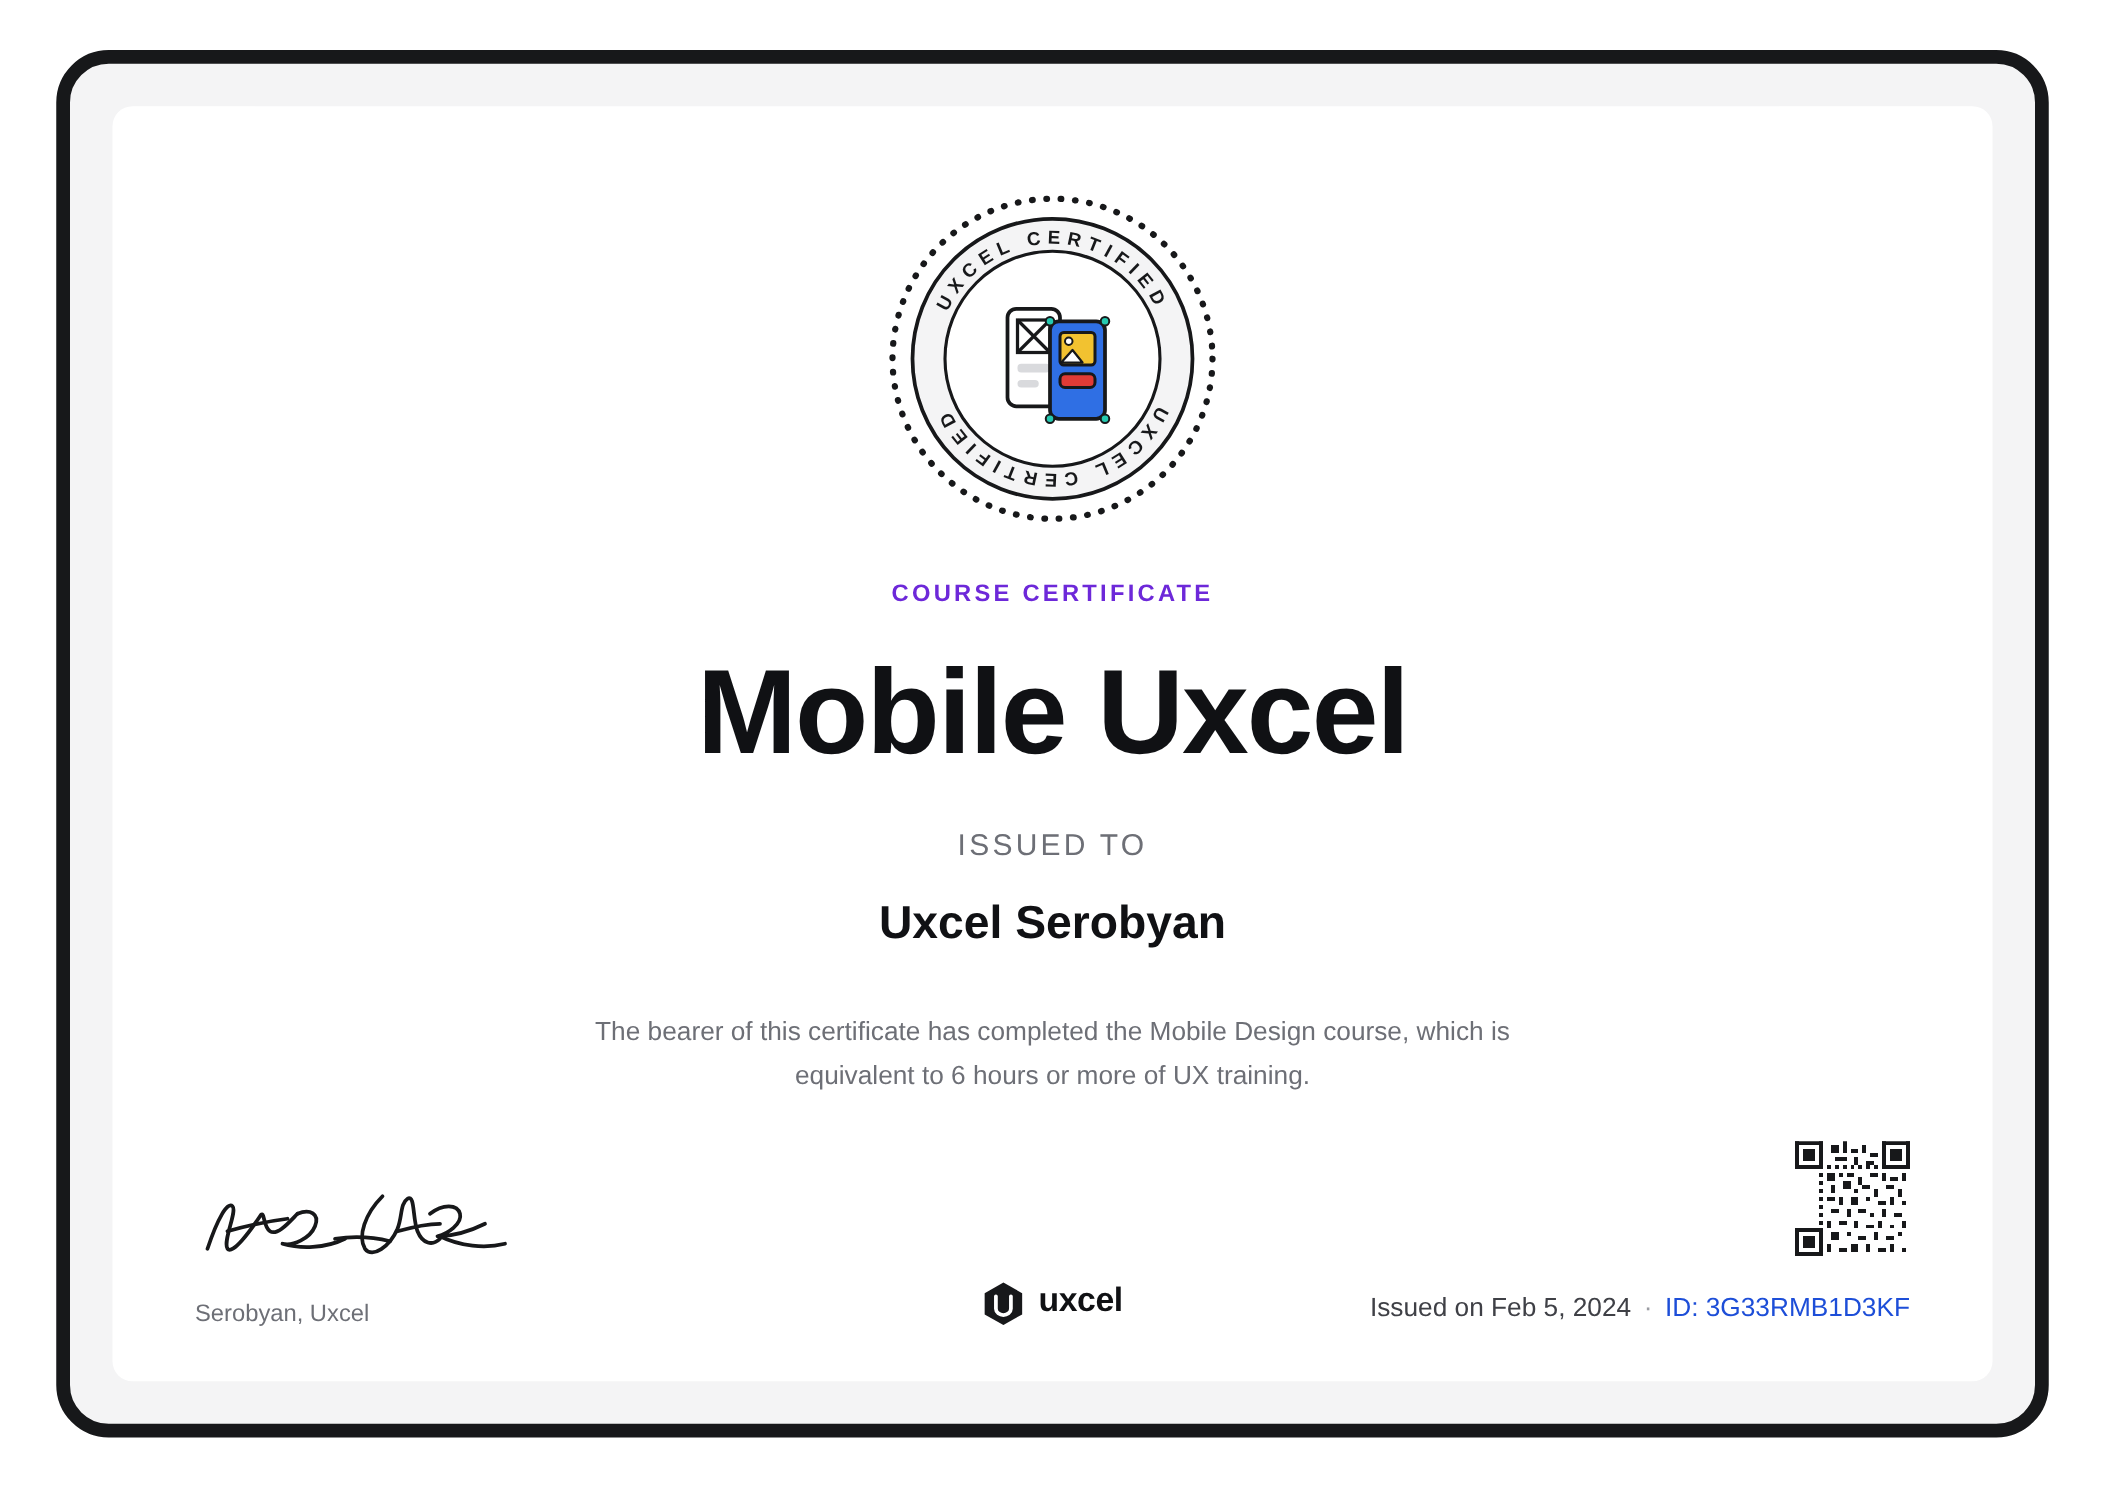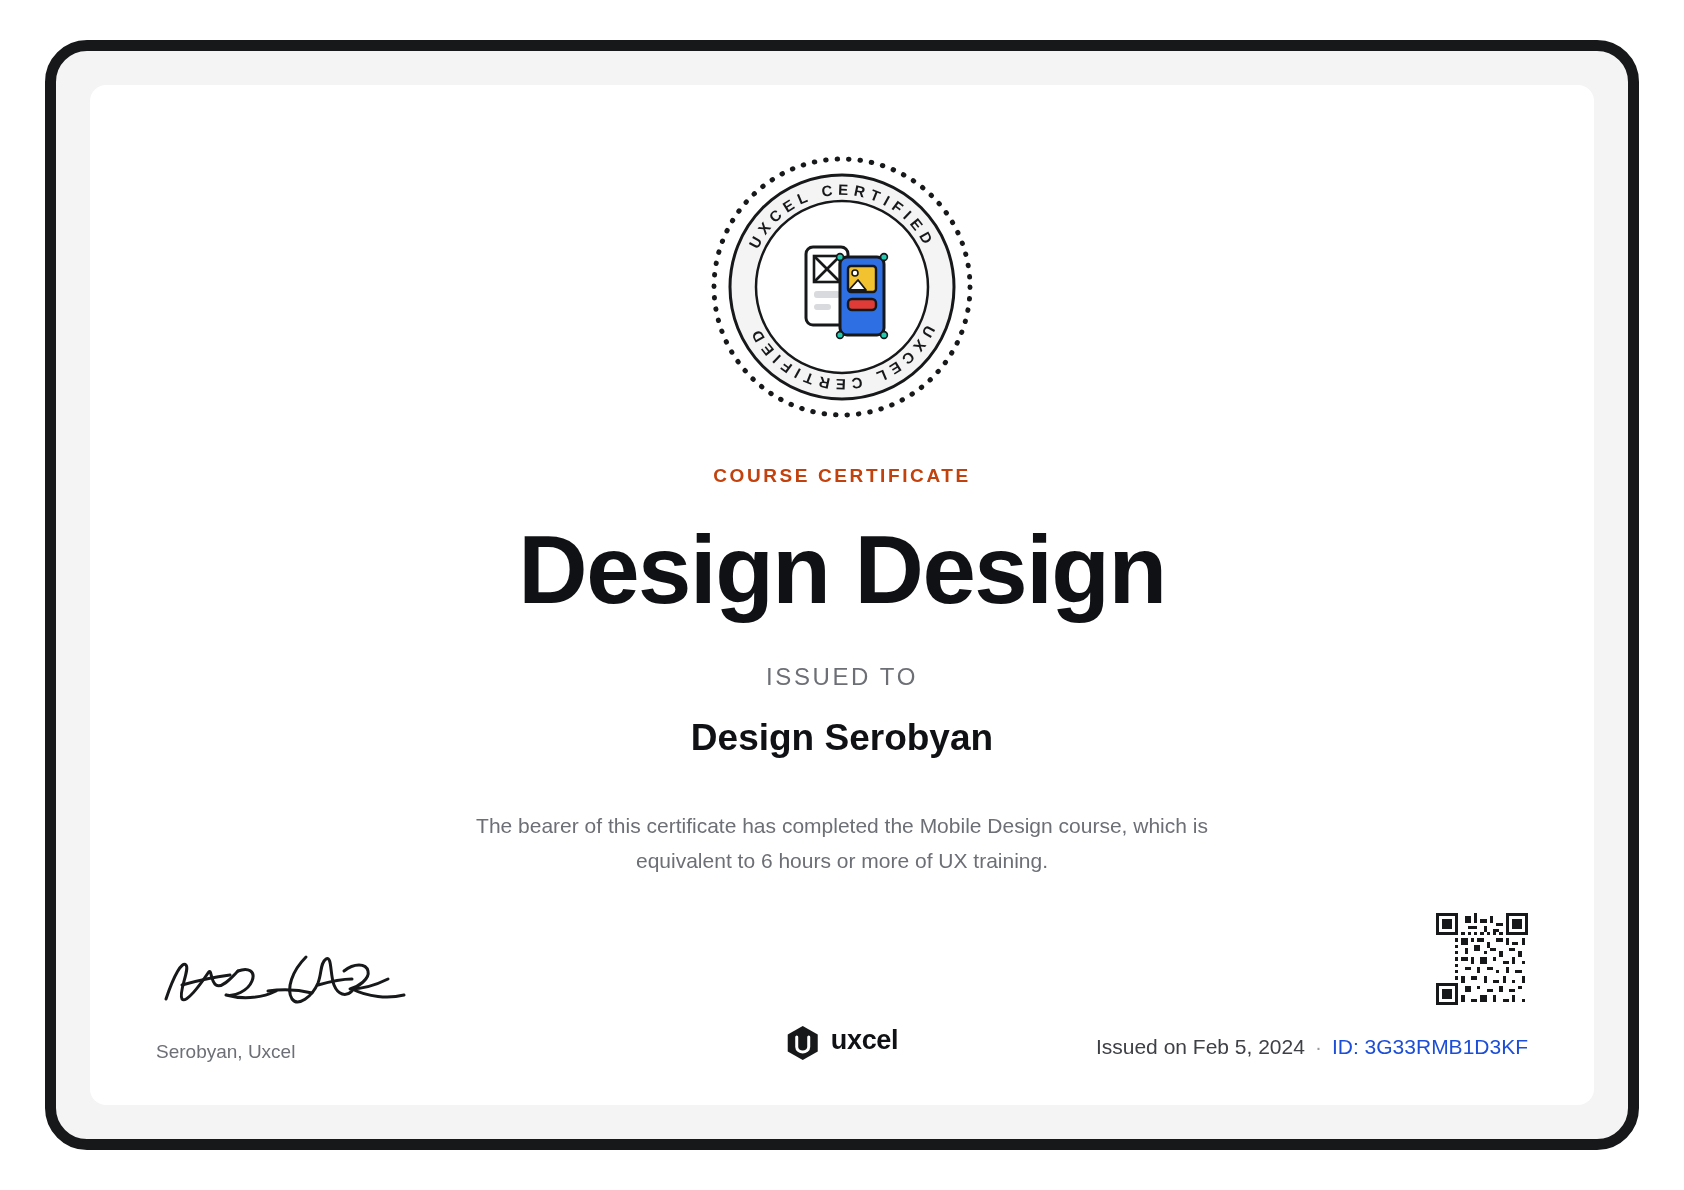--- a/index.html
+++ b/index.html
@@ -46,21 +46,21 @@
     position: relative;
   }
   .seal svg { display: block; }
 
   
   .eyebrow {
     margin-top: 42px;
     font-size: 19px;
     letter-spacing: 2.6px;
     font-weight: 700;
-    color: #c2410c;
+    color: #6d28d9;
     text-transform: uppercase;
   }
   .course-title {
     margin-top: 34px;
     font-size: 96px;
     line-height: 1.02;
     font-weight: 700;
     color: #101114;
     letter-spacing: -1.5px;
     text-align: center;
@@ -187,23 +187,23 @@
 
             <circle cx="34" cy="10" r="3.4" fill="#25c9b0" stroke="#17181a" stroke-width="1.6"></circle>
             <circle cx="34" cy="88" r="3.4" fill="#25c9b0" stroke="#17181a" stroke-width="1.6"></circle>
             <circle cx="78" cy="10" r="3.4" fill="#25c9b0" stroke="#17181a" stroke-width="1.6"></circle>
             <circle cx="78" cy="88" r="3.4" fill="#25c9b0" stroke="#17181a" stroke-width="1.6"></circle>
           </g>
         </svg>
       </div>
 
       <div class="eyebrow">COURSE CERTIFICATE</div>
-      <div class="course-title">Design Design</div>
+      <div class="course-title">Mobile Uxcel</div>
       <div class="issued-to-label">ISSUED TO</div>
-      <div class="recipient">Design Serobyan</div>
+      <div class="recipient">Uxcel Serobyan</div>
       <div class="description">The bearer of this certificate has completed the Mobile Design course, which is equivalent to 6 hours or more of UX training.</div>
 
       <div class="footer">
 
         <div class="signature-block">
           <div class="signature-img">
             <svg viewBox="0 0 300 80" width="300" height="80" aria-hidden="true">
               <g fill="none" stroke="#17181a" stroke-width="3" stroke-linecap="round" stroke-linejoin="round">
                 <path d="M10,58 C18,34 26,20 30,24 C34,28 22,52 26,58 C30,63 44,44 52,32 C56,26 54,40 60,44 C66,48 76,36 82,30"></path>
                 <path d="M26,44 C40,40 58,36 74,34"></path>

